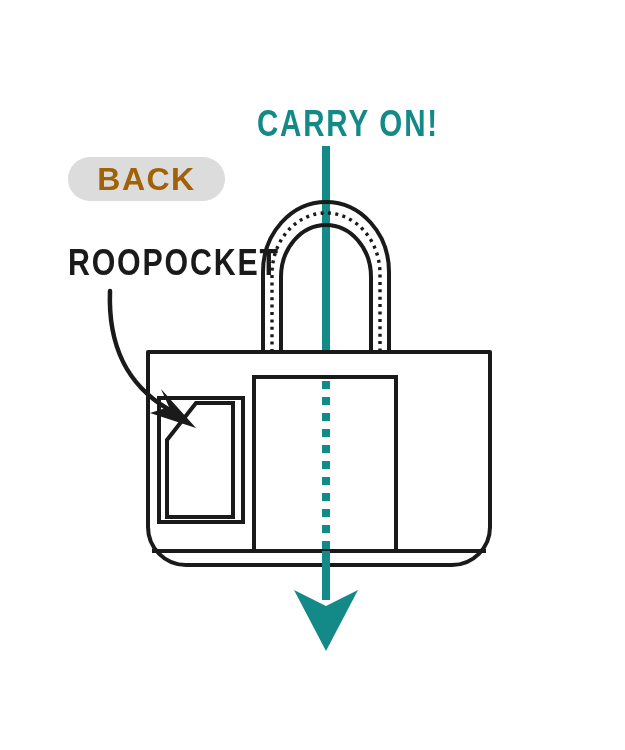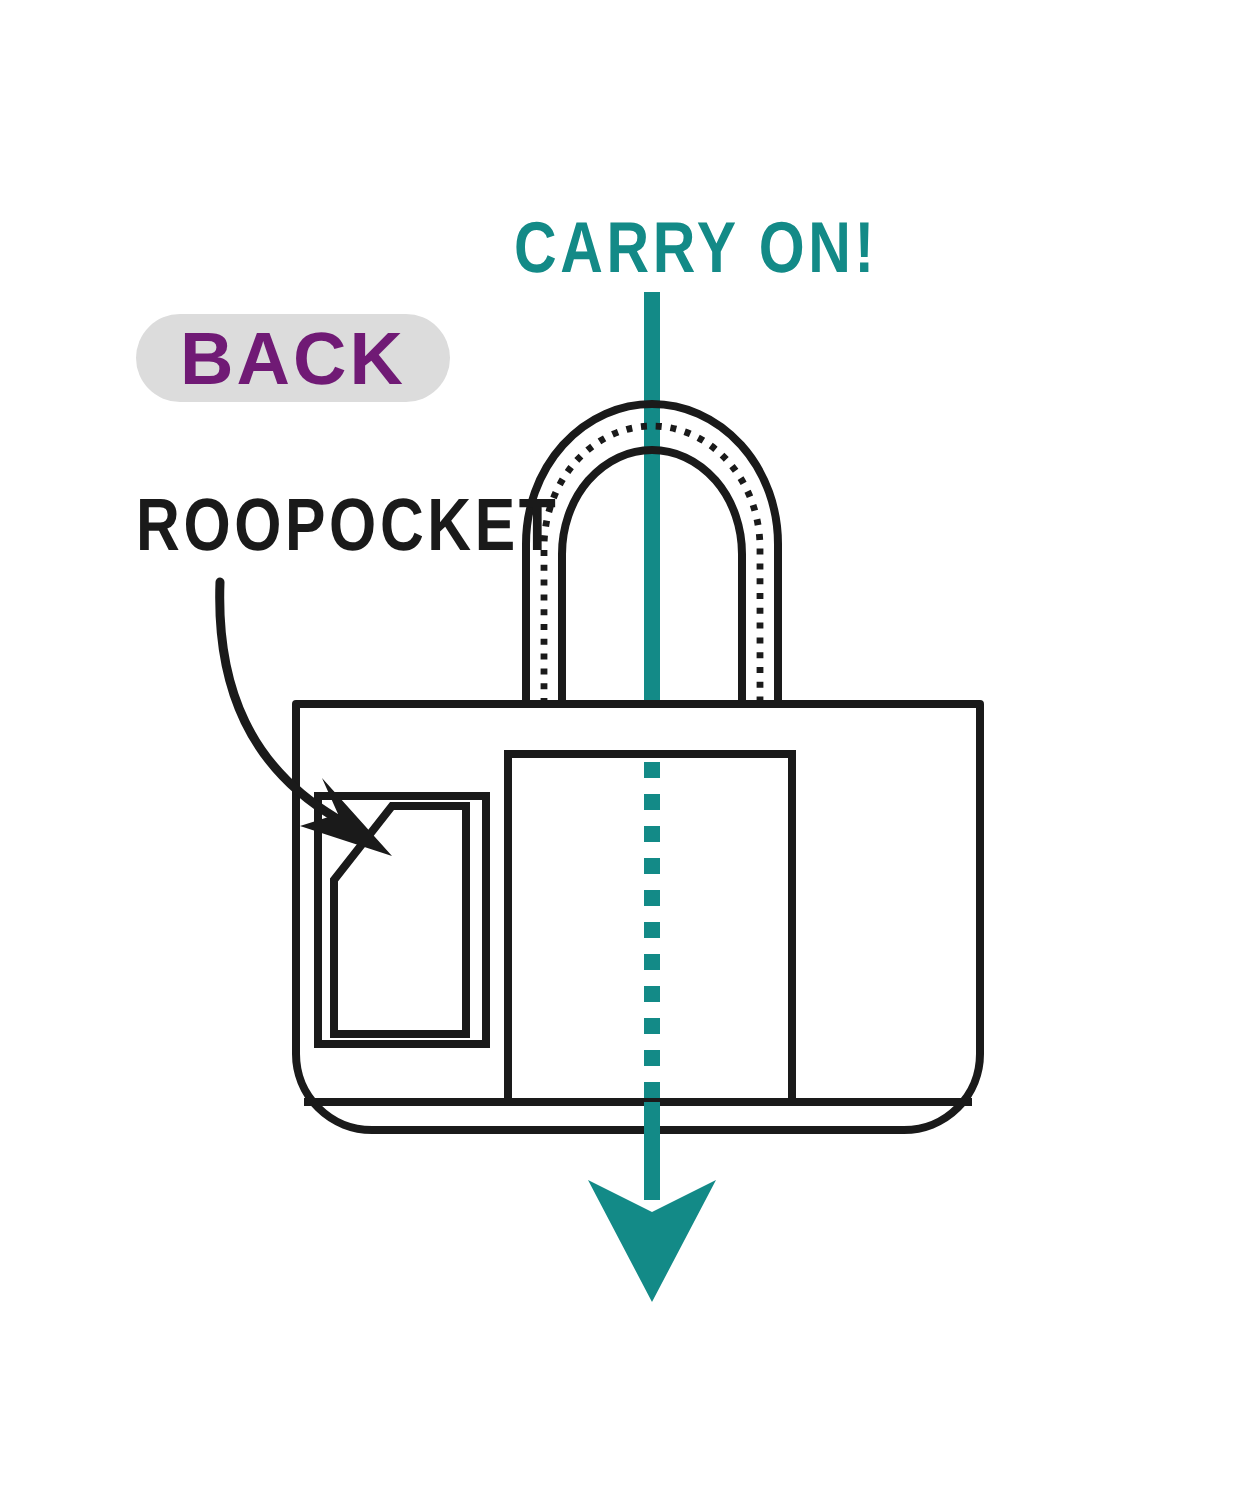--- a/index.html
+++ b/index.html
@@ -36,24 +36,24 @@
     width: 157px;
     height: 44px;
     border-radius: 22px;
     background: #dcdcdc;
     display: flex;
     align-items: center;
     justify-content: center;
   }
   .label-pill-text {
     font-family: "Liberation Sans", sans-serif;
-    font-size: 37px;
+    font-size: 32px;
     font-weight: 700;
     letter-spacing: 1.5px;
-    color: #701a75;
+    color: #a16207;
     line-height: 1;
     white-space: nowrap;
   }
   .handwritten {
     font-family: "Liberation Sans Narrow", "Liberation Sans", sans-serif;
     font-weight: 700;
     line-height: 1;
     white-space: nowrap;
     transform: scaleX(0.82);
     transform-origin: left center;

